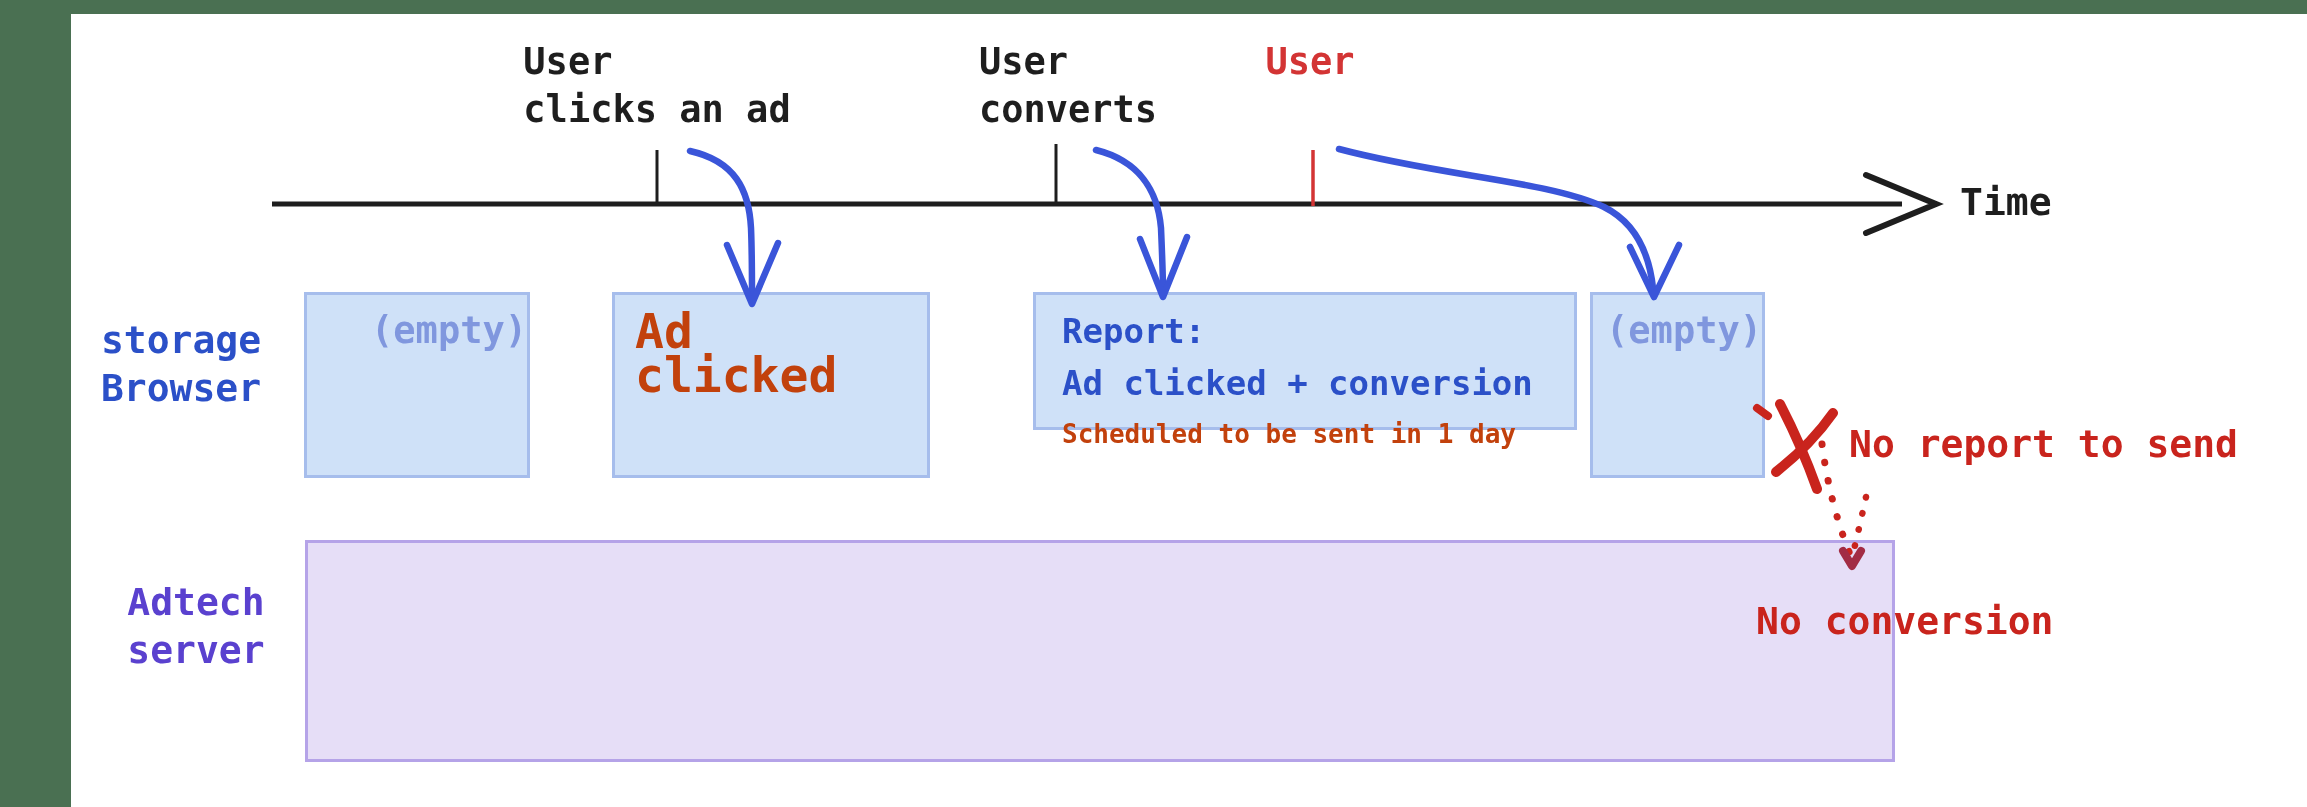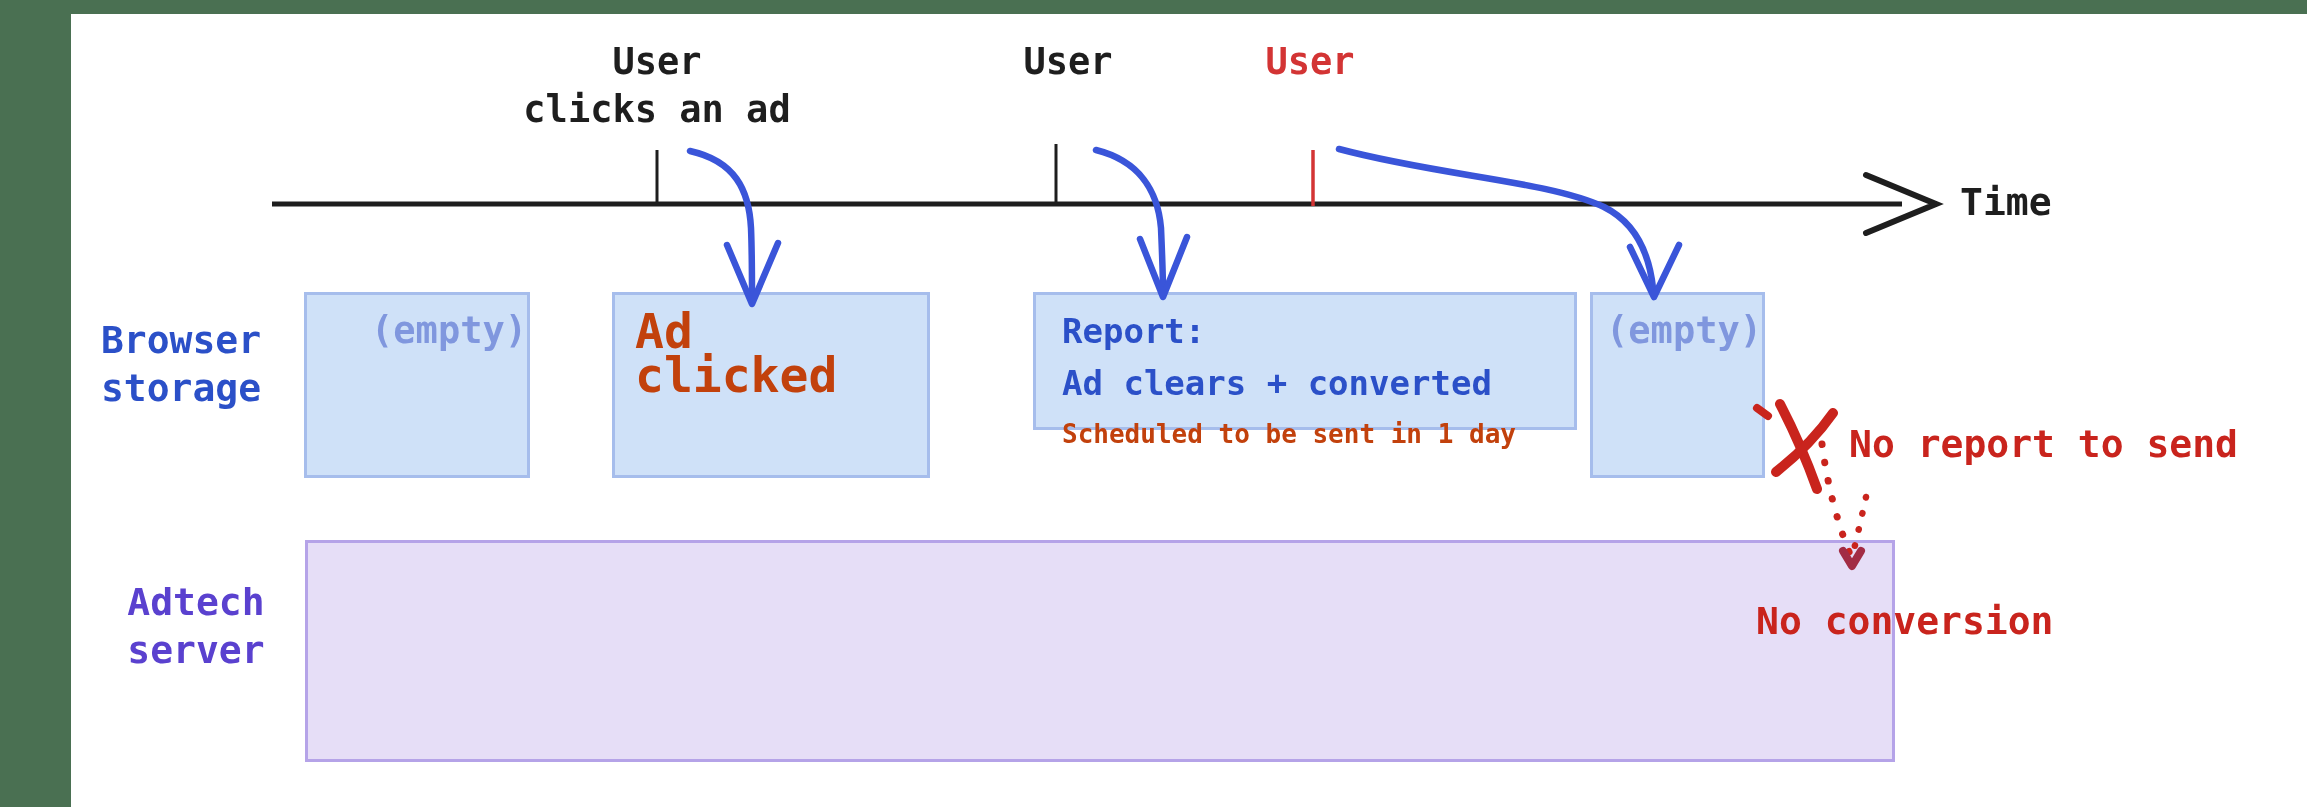--- a/index.html
+++ b/index.html
@@ -6,21 +6,21 @@
   body{
     width:2307px;height:807px;overflow:hidden;position:relative;
     font-family:"DejaVu Sans Mono","Liberation Mono",monospace;
     font-weight:bold;color:#1e1e1e;
   }
   .canvas{position:absolute;inset:0;background:#ffffff;}
   .frame-left{position:absolute;left:0;top:0;width:71px;height:807px;background:#4a7052;}
   .frame-top{position:absolute;left:0;top:0;width:2307px;height:14px;background:#4a7052;}
 
   .abs{position:absolute;white-space:nowrap;}
-  .center{transform:translateX(-50%);text-align:center;}
+  .center{transform:translateX(-50%);text-align:left;}
 
   .event-label{font-size:37px;line-height:48px;top:38px;z-index:2;}
   .event-black{color:#1e1e1e;}
   .event-red{color:#d33434;}
 
   .time-label{left:1960px;top:182px;font-size:38px;line-height:40px;color:#1e1e1e;z-index:2;text-align:right;}
 
   .row-label{font-size:38px;line-height:48px;z-index:2;}
   .row-label.storage{left:181px;top:316px;color:#2b50c8;}
   .row-label.adtech{left:196px;top:578px;color:#5a41cf;}
@@ -61,48 +61,49 @@
 
   <div class="frame-left"></div>
   <div class="frame-top"></div>
 
   <div class="abs center event-label event-black" style="left:657px;">
     <div>User</div>
     <div>clicks an ad</div>
   </div>
   <div class="abs center event-label event-black" style="left:1068px;">
     <div>User</div>
+    <div>converts</div>
   </div>
   <div class="abs center event-label event-red" style="left:1310px;">
     <div>User</div>
   </div>
 
   <div class="abs time-label">Time</div>
 
   <div class="abs center row-label storage">
+    <div>storage</div>
     <div>Browser</div>
-    <div>storage</div>
   </div>
   <div class="abs center row-label adtech">
     <div>Adtech</div>
     <div>server</div>
   </div>
 
   <div class="sbox" id="box-empty-1">
     <span class="empty-text">(empty)</span>
   </div>
 
   <div class="sbox" id="box-ad-clicked">
     <div class="ad-clicked-text">Ad clicked</div>
   </div>
 
   <div class="sbox" id="box-report">
     <div class="report-pad">
       <div class="report-line">Report:</div>
-      <div class="report-line">Ad clears + converted</div>
+      <div class="report-line">Ad clicked + conversion</div>
       <div class="report-note">Scheduled to be sent in 1 day</div>
     </div>
   </div>
 
   <div class="sbox" id="box-empty-2">
     <span class="empty-text">(empty)</span>
   </div>
 
   <div class="server-box"></div>
 

